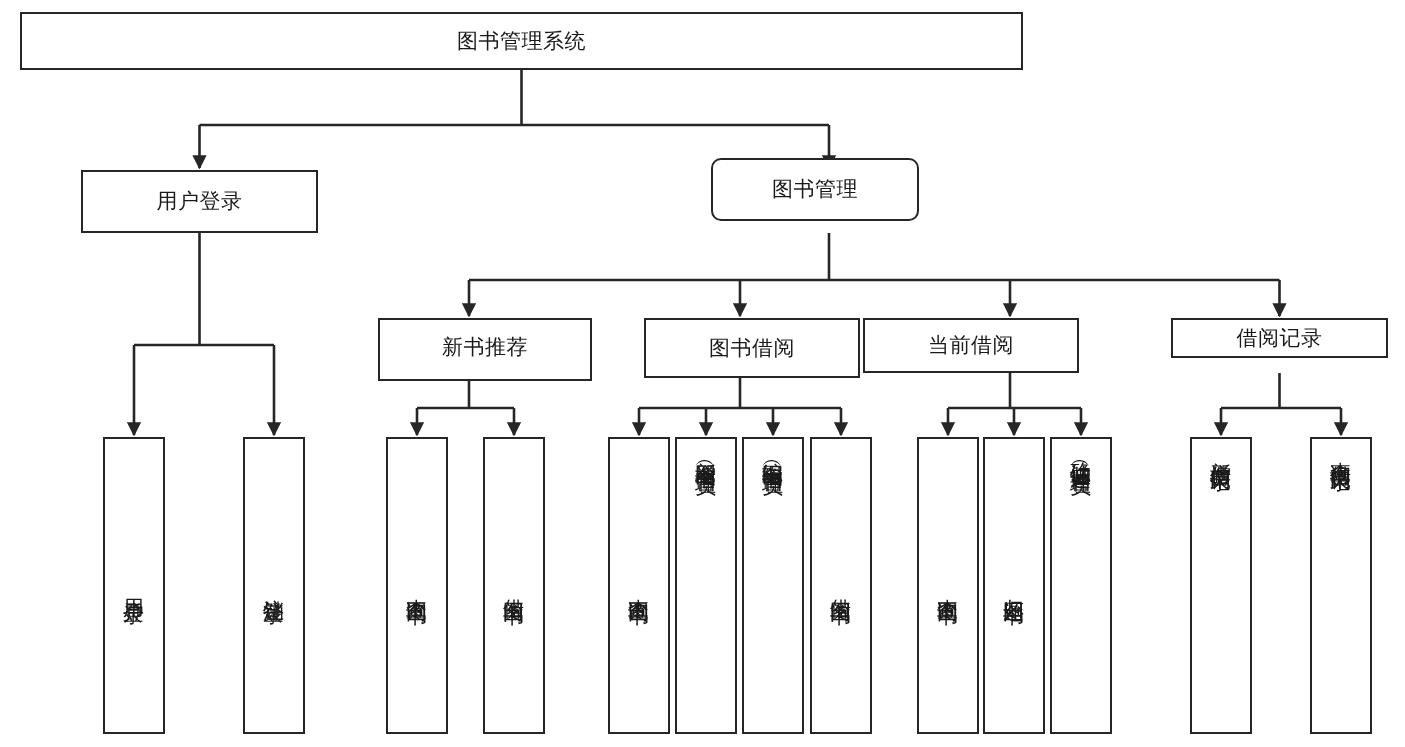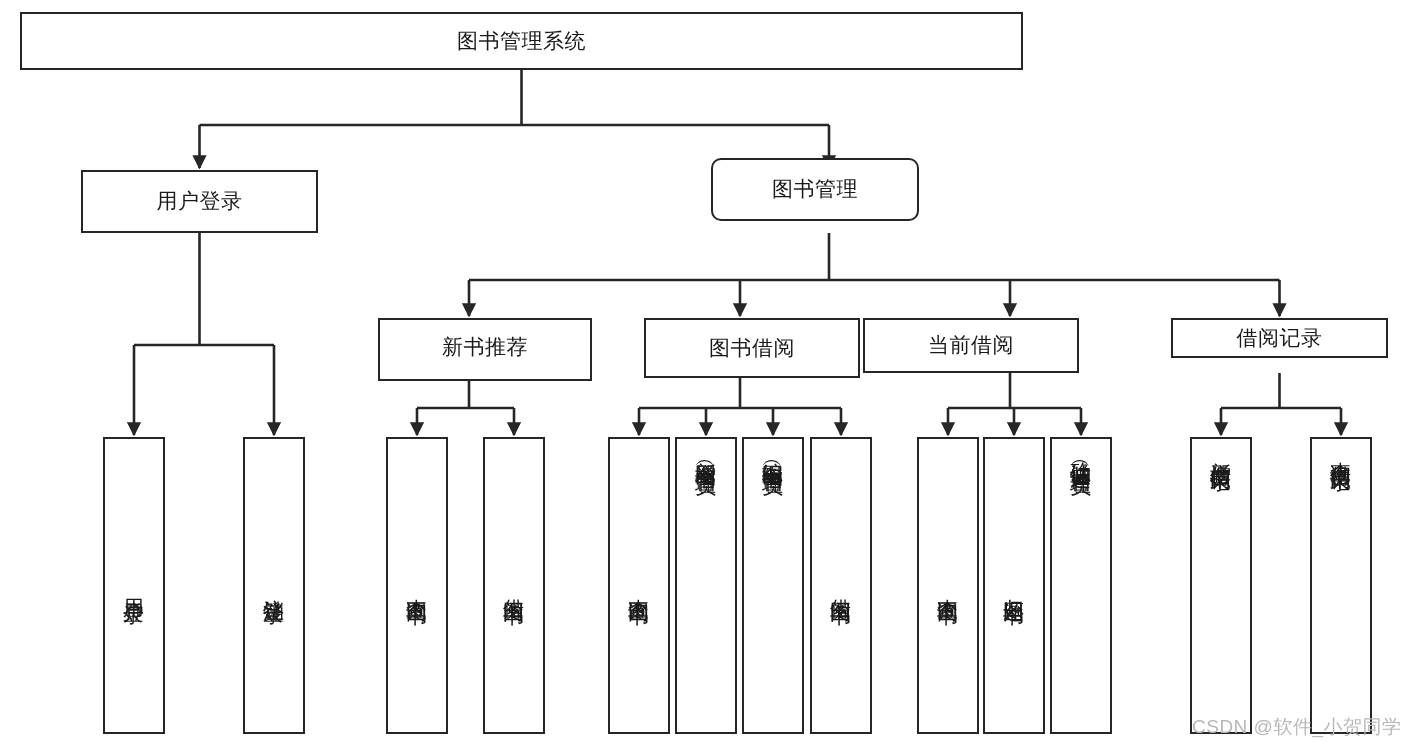--- a/index.html
+++ b/index.html
@@ -169,14 +169,13 @@
       <div class="node vertical" style="left: 1050px; top: 437px; width: 62px; height: 297px;">
         <span class="node-label">确认归还（管理员）</span>
       </div>
       <div class="node vertical" style="left: 1190px; top: 437px; width: 62px; height: 297px;">
         <span class="node-label">新增借阅记录</span>
       </div>
       <div class="node vertical" style="left: 1310px; top: 437px; width: 62px; height: 297px;">
         <span class="node-label">查询借阅记录</span>
       </div>
     </div>
-  <div class="watermark" style="left: 1192px; top: 714px;">CSDN @软件_小贺同学</div>
 </div>
 
 </body></html>

